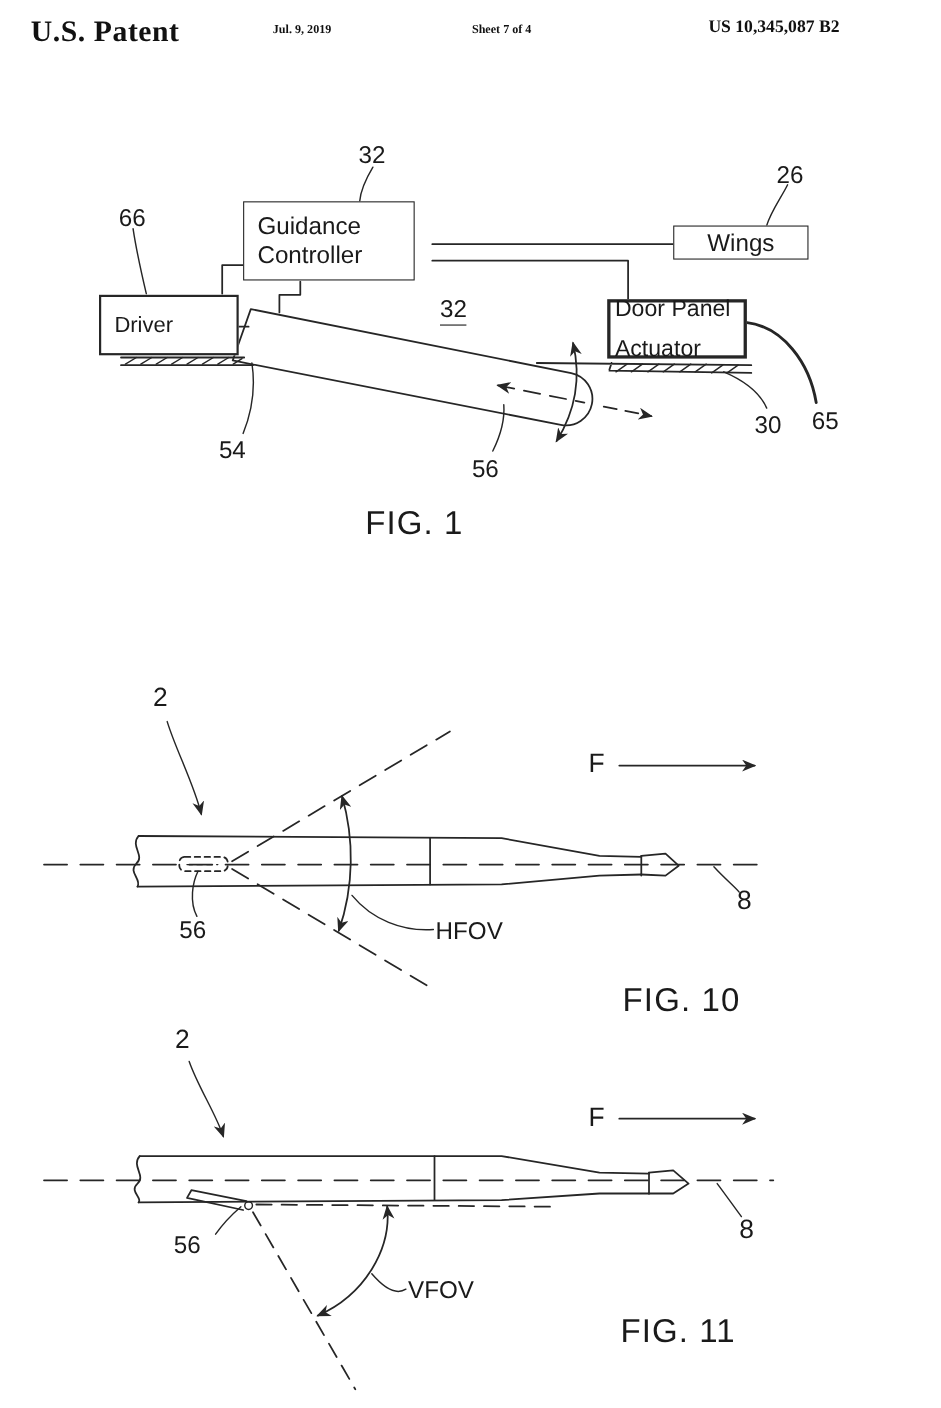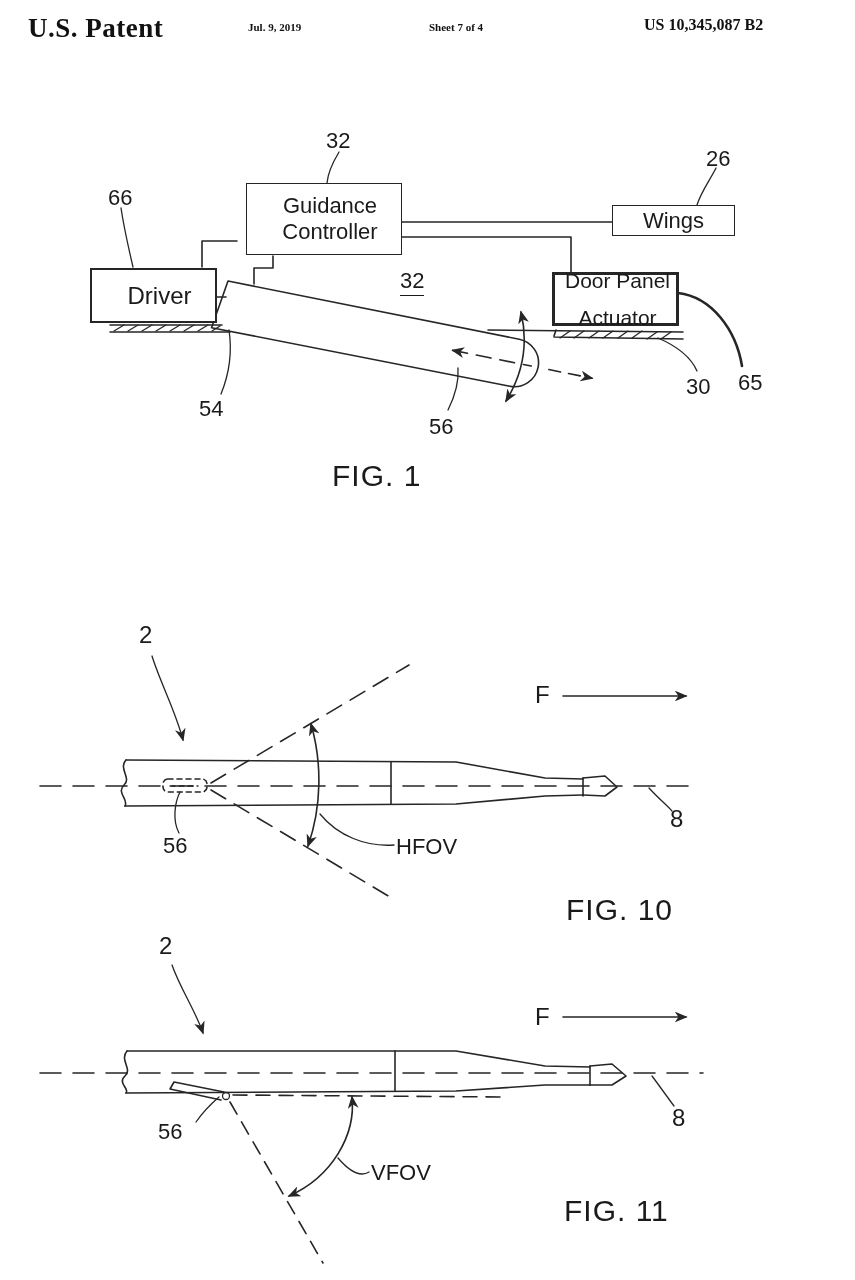--- a/index.html
+++ b/index.html
@@ -1,17 +1,17 @@
 <!DOCTYPE html>
 <html><head>
 <meta charset="utf-8">
 <style>
   html,body{margin:0;padding:0;background:#fff;}
   #page{position:relative;width:855px;height:1279px;background:#ffffff;overflow:hidden;
-        font-family:"Liberation Sans",sans-serif;color:#1e1e1e;text-align:center;}
+        font-family:"Liberation Sans",sans-serif;color:#1e1e1e;}
   .abs{position:absolute;white-space:nowrap;}
   
   .hdr{font-family:"Liberation Serif",serif;font-weight:bold;color:#111;}
   .hdr-title{font-size:27px;letter-spacing:.5px;}
   .hdr-small{font-size:11px;}
   .hdr-num{font-size:16px;}
   
   .dbox{position:absolute;border:1.7px solid #262626;background:#fff;display:flex;
         flex-direction:column;justify-content:center;font-size:22px;line-height:26px;color:#1a1a1a;}
   .dbox.center{align-items:center;}
@@ -122,25 +122,25 @@
 
       <path class="s thin" d="M338,1158 C350,1172 361,1177 369,1172"></path>
       <path class="s thin" d="M196,1122 C203,1112 212,1103 219,1097"></path>
       <path class="s thin" d="M172,965 C180,988 196,1012 203,1033" marker-end="url(#arr)"></path>
       <path class="s thin" d="M652,1076 C661,1088 668,1098 674,1106"></path>
 
       <path class="s" d="M563,1017 H686" marker-end="url(#arr)"></path>
     </g>
   </svg>
 
-  <div class="dbox padl" style="left:90px;top:268px;width:111px;height:51px;font-size:24px;border-width:2px;">
+  <div class="dbox padl" style="left:90px;top:268px;width:111px;height:51px;font-size:20px;border-width:2px;">
     <span>Driver</span>
   </div>
 
-  <div class="dbox padl" style="left:246px;top:183px;width:142px;height:70px;">
+  <div class="dbox padl" style="left:221px;top:183px;width:142px;height:70px;">
     <span>Guidance</span>
     <span>Controller</span>
   </div>
 
   <div class="dbox center" style="left:612px;top:205px;width:121px;height:29px;">
     <span>Wings</span>
   </div>
 
   <div class="dbox" style="left:552px;top:272px;width:117px;height:48px;border-width:3px;font-size:21px;line-height:24px;padding-left:4px;gap:13px;">
     <span>Door Panel</span>

